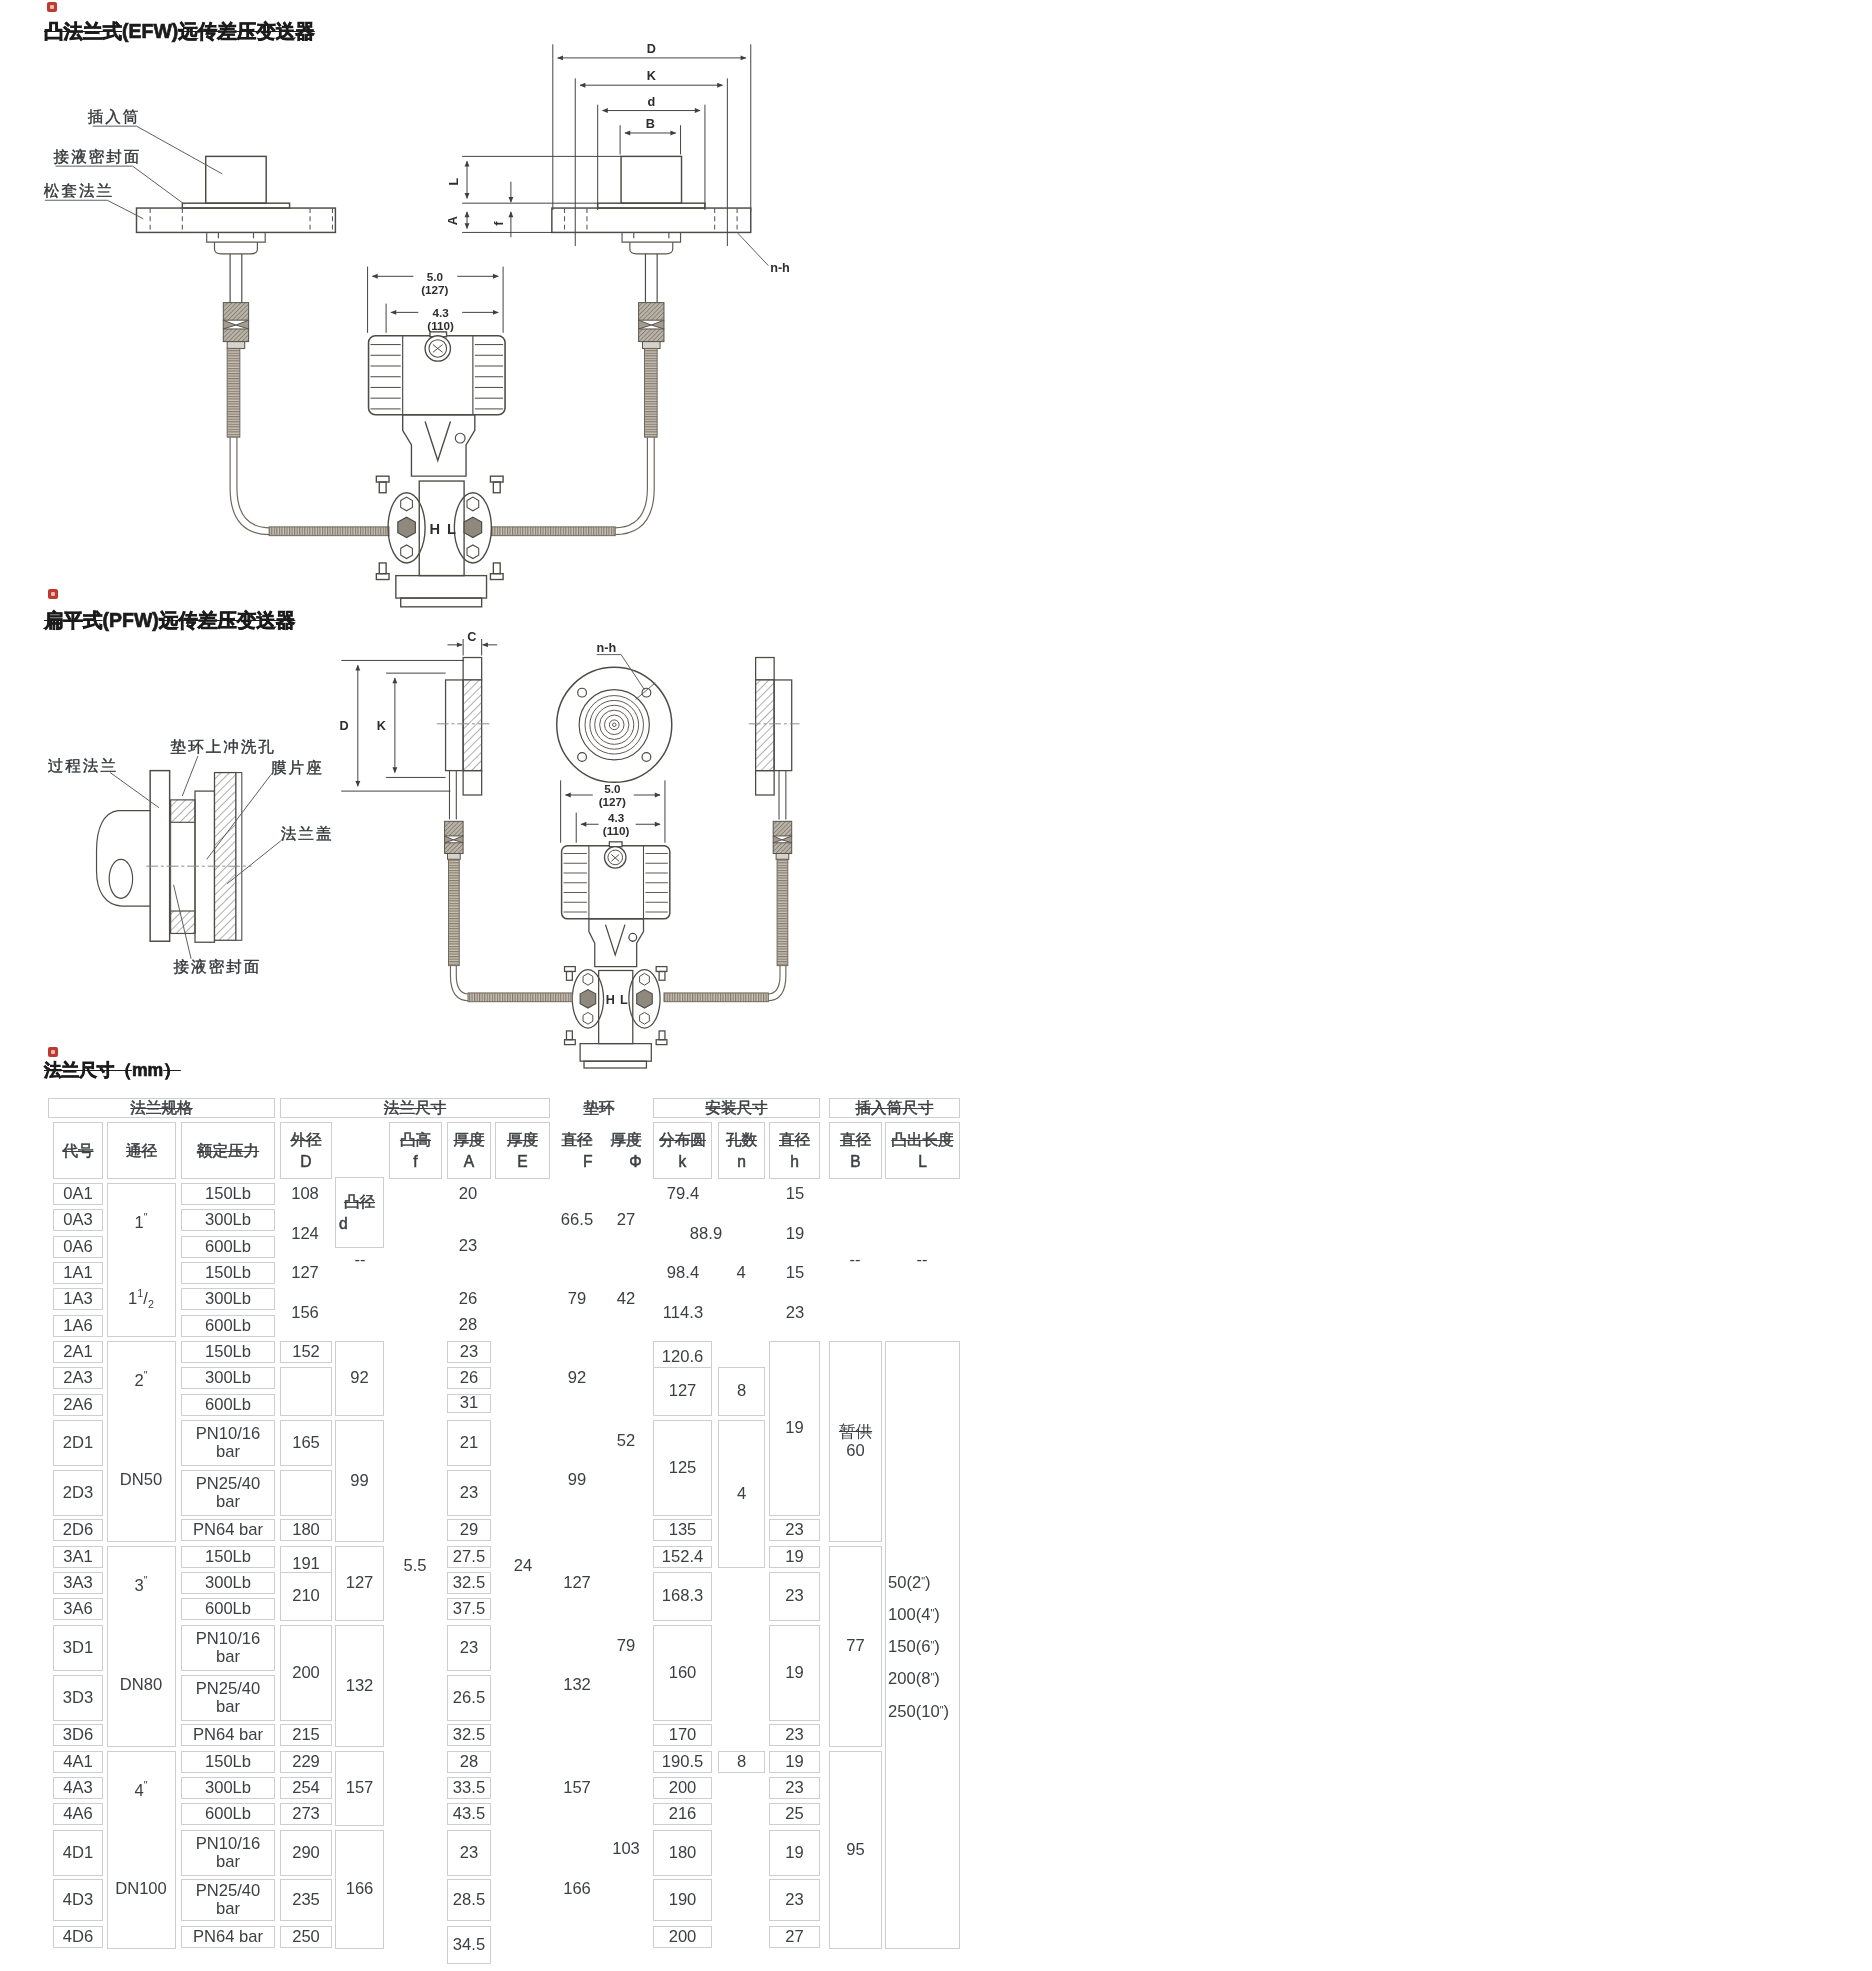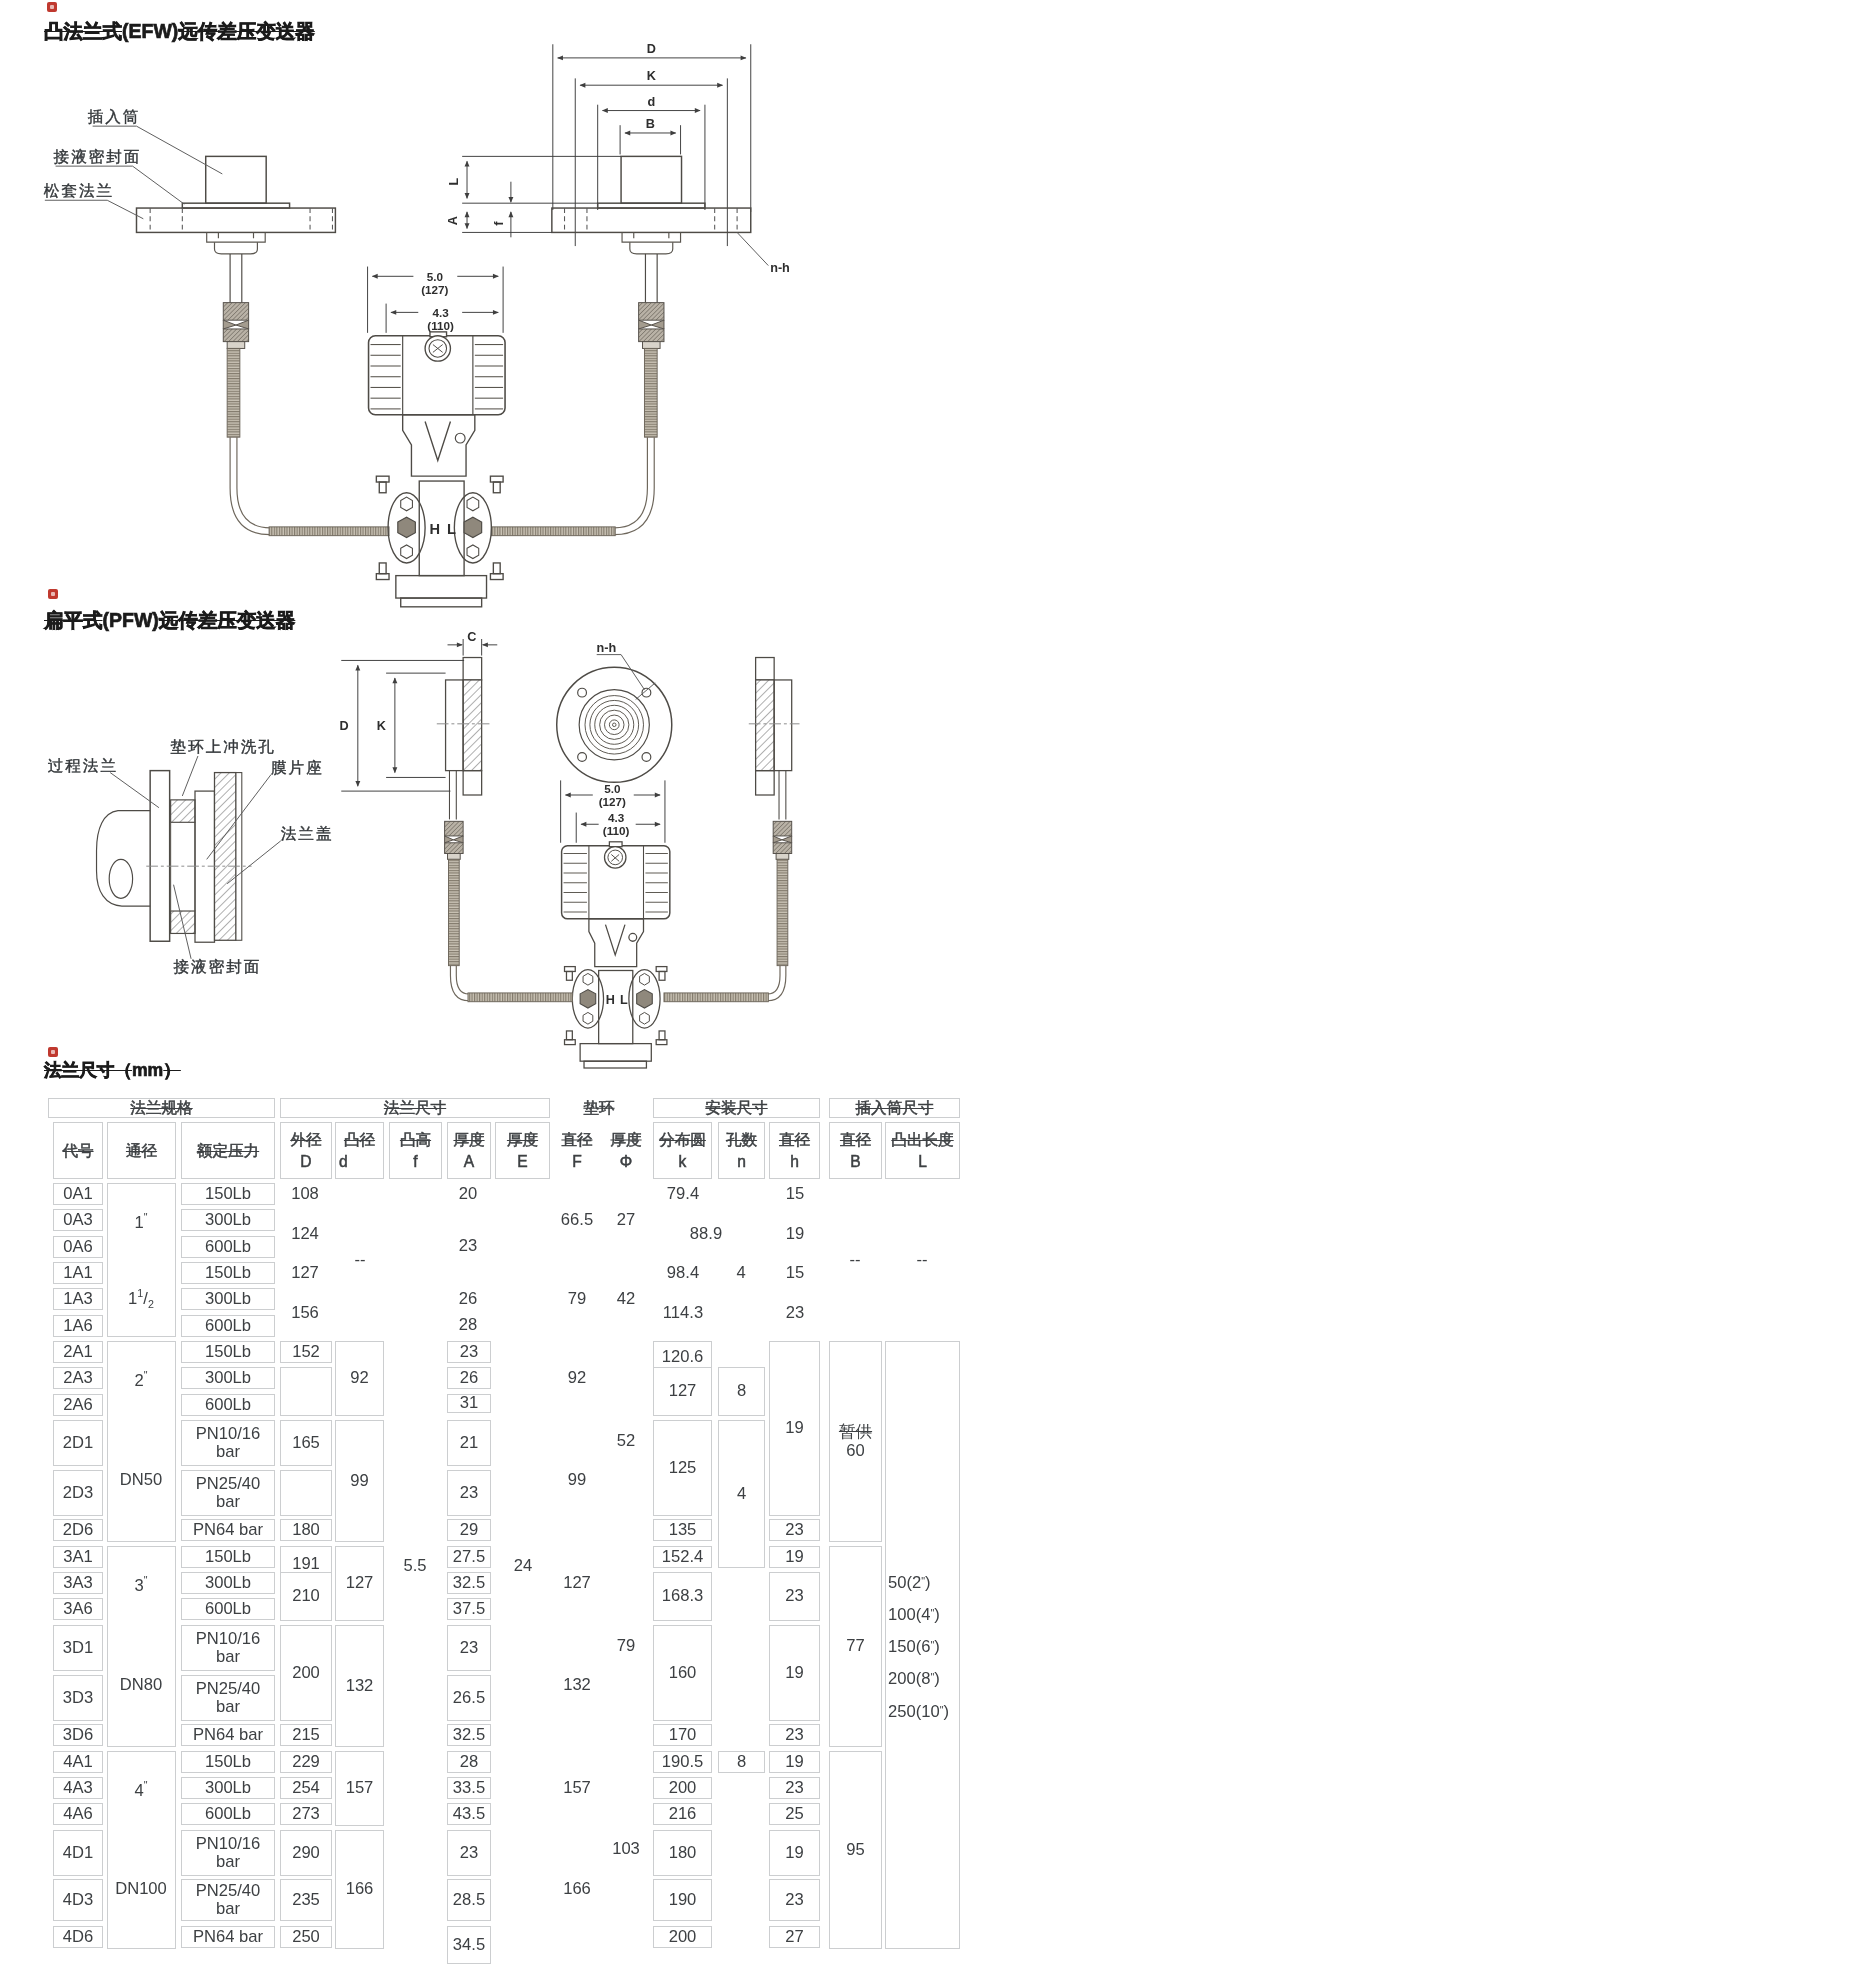--- a/index.html
+++ b/index.html
@@ -1,17 +1,17 @@
 <!DOCTYPE html>
 <html><head><meta charset="utf-8"><style>
 *{margin:0;padding:0;box-sizing:border-box}
 html,body{width:1872px;height:1972px;background:#fff;font-family:"Liberation Sans",sans-serif;position:relative}
 .cell{position:absolute;border:1px solid #ccced0;background:#fff;display:flex;align-items:center;
  justify-content:center;font-size:16.6px;color:#3d4043;text-align:center;line-height:18.5px}
-.fv{position:absolute;transform:translate(-50%,-50%);font-size:16.6px;color:#3d4043;text-align:center;line-height:18.5px;white-space:nowrap}
+.fv{position:absolute;transform:translate(-50%,-50%);font-size:16.6px;color:#3d4043;text-align:right;line-height:18.5px;white-space:nowrap}
 .gh{font-size:15.6px;-webkit-text-stroke:0.5px #3d4043}
 .ch{font-size:15.6px;line-height:21.5px;-webkit-text-stroke:0.5px #3d4043}
 .fv.ch{line-height:21.5px}
 .dl{display:block;text-align:left;padding-left:2.9px}
 .w{width:100%;text-align:center}
 .lv{position:absolute;transform:translateY(-50%);font-size:16.6px;color:#3d4043;white-space:nowrap}
 sup{font-size:10.7px;vertical-align:super}
 sub{font-size:10.7px}
 .pp{font-size:10.7px;vertical-align:2.9px}
 .title{position:absolute;font-weight:bold;font-size:19.5px;line-height:21.5px;color:#1b1b1b;-webkit-text-stroke:0.7px #1b1b1b}
@@ -557,21 +557,21 @@
   </div>
 
 <div class="cell ch" style="left:181px;top:1122px;width:94px;height:57px">
     <span class="w"><span class="zh">额定压力</span></span>
   </div>
 
 <div class="cell ch" style="left:280px;top:1122px;width:52px;height:57px">
     <span class="w"><span class="zh">外径</span><br>D</span>
   </div>
 
-<div class="cell ch" style="left:335px;top:1122px;width:49px;height:57px">
+<div class="cell ch" style="left:335px;top:1177px;width:49px;height:71px">
     <span class="w"><span class="zh">凸径</span><br><span class="dl">d</span></span>
   </div>
 
 <div class="cell ch" style="left:389px;top:1122px;width:53px;height:57px">
     <span class="w"><span class="zh">凸高</span><br>f</span>
   </div>
 
 <div class="cell ch" style="left:447px;top:1122px;width:44px;height:57px">
     <span class="w"><span class="zh">厚度</span><br>A</span>
   </div>

